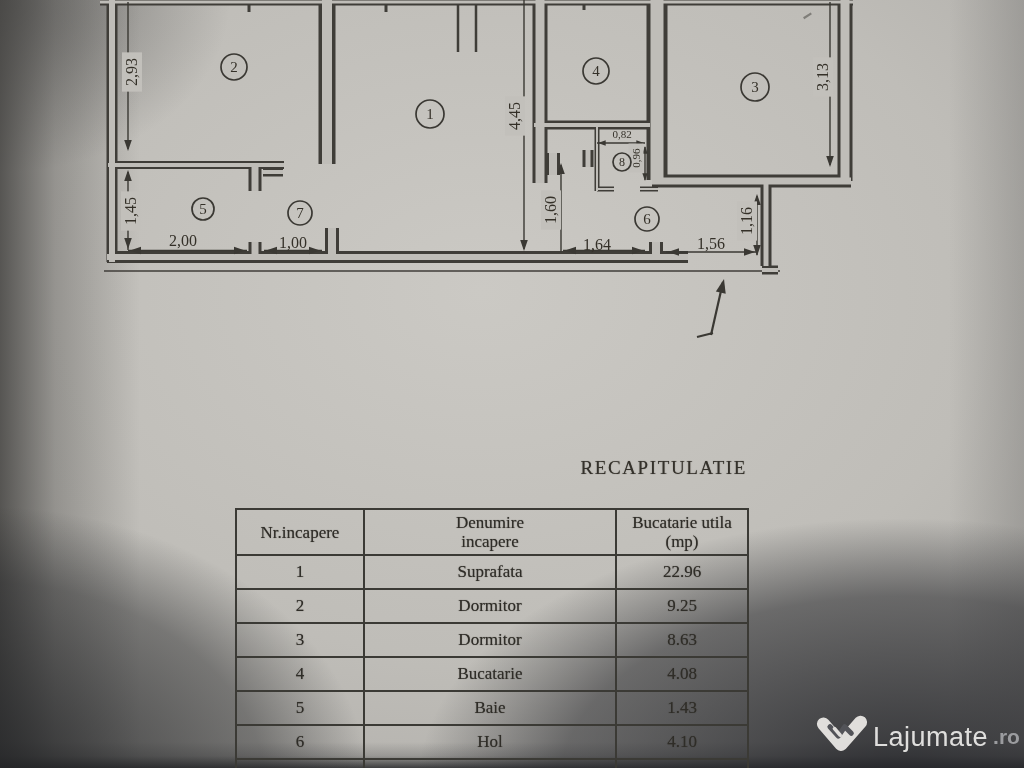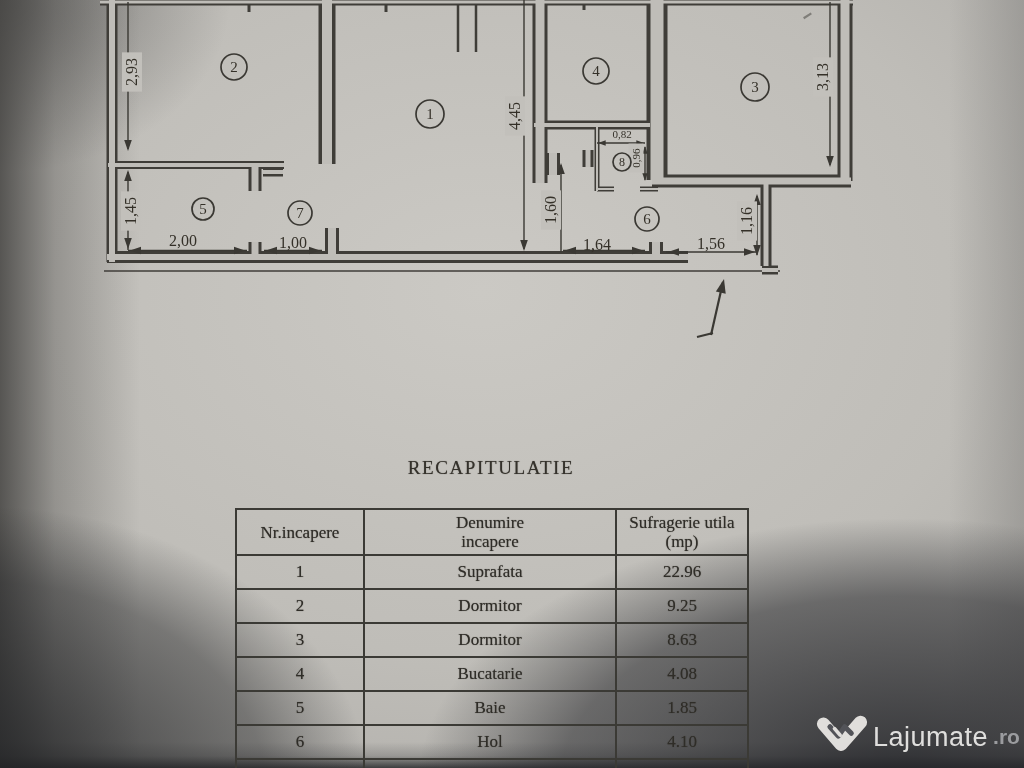--- a/index.html
+++ b/index.html
@@ -11,21 +11,21 @@
       linear-gradient(to top, rgba(30,31,34,.8) 0px, rgba(30,31,34,.2) 12px, rgba(30,31,34,0) 26px),
       linear-gradient(to right, rgba(68,67,65,.85) 0px, rgba(68,67,65,.35) 55px, rgba(68,67,65,0) 140px),
       radial-gradient(320px 240px at 0% 0%, rgba(52,52,52,.55), rgba(52,52,52,0) 72%),
       linear-gradient(to left, rgba(122,121,119,.42) 0px, rgba(122,121,119,0) 75px),
       radial-gradient(920px 660px at 47% 38%, #cbc9c4 0%, #bfbdb8 55%, #aaa8a4 100%);
     font-family:"Liberation Serif","DejaVu Serif",serif;
   }
   .plan-svg{position:absolute;left:0;top:0;filter:blur(.3px);}
   .scan-text{text-shadow:0 0 1px rgba(50,47,40,.65);}
   .summary-title{
-    position:absolute;left:235px;top:457px;width:512px;text-align:center;
+    position:absolute;left:235px;top:457px;width:512px;text-align:right;
     font-size:19px;letter-spacing:1.6px;color:#34312b;
   }
   table.summary{
     position:absolute;left:235px;top:508px;width:512px;
     border-collapse:collapse;table-layout:fixed;
     color:#2f2d28;font-size:17px;
   }
   table.summary th, table.summary td{
     border:2px solid #3b3a35;text-align:center;padding:0;font-weight:normal;
   }
@@ -212,21 +212,21 @@
       <tr>
         <th>
           <div class="hline">Nr.incapere</div>
             <div class="hline"></div>
         </th>
         <th>
           <div class="hline">Denumire</div>
             <div class="hline">incapere</div>
         </th>
         <th>
-          <div class="hline">Sufragerie utila</div>
+          <div class="hline">Bucatarie utila</div>
             <div class="hline">(mp)</div>
         </th>
       </tr>
     </thead>
     <tbody>
         <tr>
           <td>1</td>
           <td>Suprafata</td>
           <td>22.96</td>
         </tr>
@@ -241,21 +241,21 @@
           <td>8.63</td>
         </tr>
         <tr>
           <td>4</td>
           <td>Bucatarie</td>
           <td>4.08</td>
         </tr>
         <tr>
           <td>5</td>
           <td>Baie</td>
-          <td>1.85</td>
+          <td>1.43</td>
         </tr>
         <tr>
           <td>6</td>
           <td>Hol</td>
           <td>4.10</td>
         </tr>
         <tr>
           <td>7</td>
           <td>Hol</td>
           <td>1.42</td>

